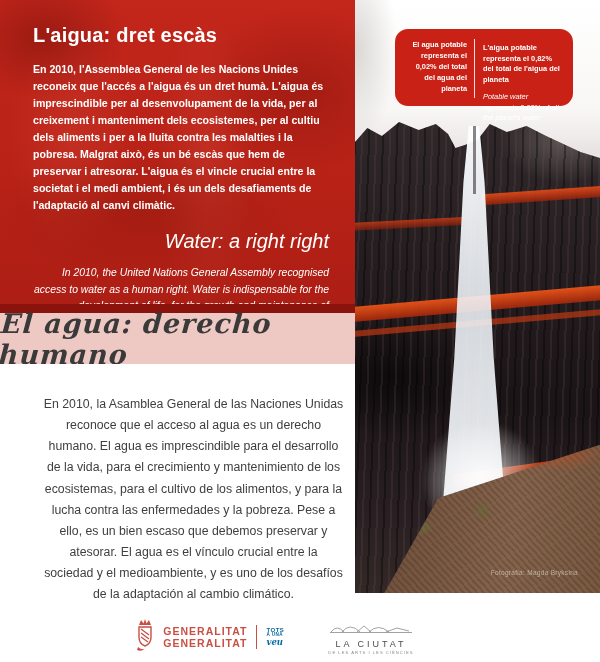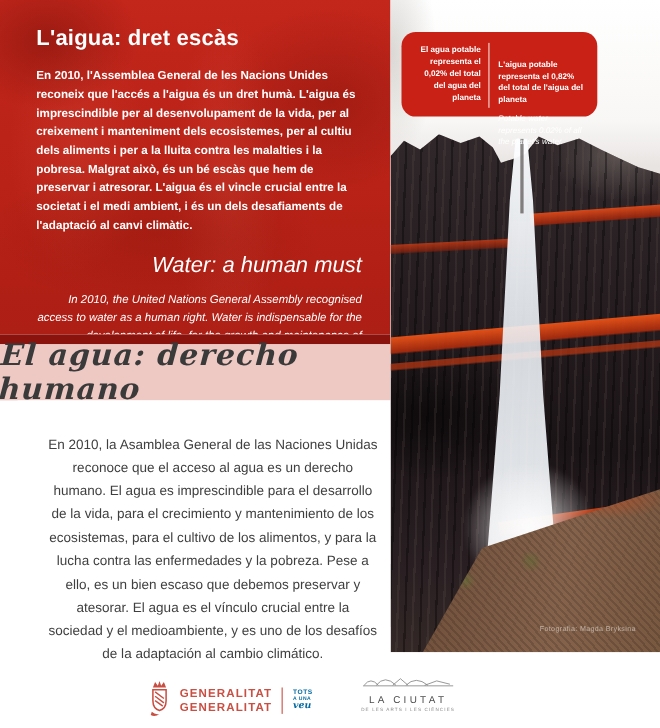--- a/index.html
+++ b/index.html
@@ -74,54 +74,54 @@
       radial-gradient(ellipse 80px 26px at 80% 76.5%, rgba(196,74,32,.55), transparent 70%),
       radial-gradient(circle 12px at 14% 94%, rgba(96,120,52,.6), transparent 100%),
       radial-gradient(circle 9px at 28% 89%, rgba(96,120,52,.5), transparent 100%),
       radial-gradient(circle 10px at 52% 86%, rgba(90,112,48,.45), transparent 100%),
       repeating-linear-gradient(48deg, rgba(0,0,0,.14) 0 2px, transparent 2px 5px),
       linear-gradient(100deg,#5e4231 0%,#73523d 38%,#85634b 72%,#78583f 100%);}
   .photo-credit{position:absolute;right:22px;top:569px;font-size:6.5px;color:#fff;
     opacity:.5;letter-spacing:.3px;}
 
   
-  .info-box{position:absolute;left:365px;top:29px;width:178px;height:77px;background:#ca2116;
+  .info-box{position:absolute;left:395px;top:29px;width:178px;height:77px;background:#ca2116;
     border-radius:13px;color:#fff;display:flex;align-items:stretch;
     padding:10px 9px 8px 10px;box-sizing:border-box;}
   .info-es{width:62px;font-size:7.4px;line-height:1.5;text-align:right;font-weight:bold;
     padding-right:7px;}
   .info-divider{width:1px;background:rgba(255,255,255,.85);}
   .info-right{flex:1;padding-left:8px;font-size:7.4px;line-height:1.45;text-align:left;}
-  .info-ca{margin:15px 0 6px 0;font-weight:bold;}
+  .info-ca{margin:4px 0 6px 0;font-weight:bold;}
   .info-en{margin:0;font-style:italic;font-weight:normal;}
 
   
   .footer{position:absolute;left:0;top:612px;width:548px;height:50px;
-    display:flex;justify-content:center;gap:44px;}
+    display:flex;align-items:center;justify-content:center;gap:44px;}
   .gva{display:flex;align-items:center;gap:7px;}
   .gva-text{color:#c94f43;font-weight:bold;font-size:10.5px;letter-spacing:1px;line-height:1.15;}
   .gva-sep{width:1px;height:24px;background:#c94f43;margin:0 2px;}
   .gva-tagline{color:#0369a1;line-height:1.05;text-align:left;}
   .gva-tag1{font-size:6px;font-weight:bold;letter-spacing:.5px;}
   .gva-tag2{font-size:4.6px;font-weight:bold;letter-spacing:.4px;}
   .gva-tag3{font-size:8.5px;font-family:"DejaVu Serif",serif;font-style:italic;font-weight:bold;}
   .ciutat{display:flex;flex-direction:column;align-items:center;gap:1px;}
   .ciutat-name{font-size:9px;letter-spacing:3px;color:#4c4c4c;font-weight:500;}
   .ciutat-sub{font-size:4.2px;letter-spacing:1px;color:#8a8a8a;}
 </style>
 </head>
 <body>
 
 <div class="poster">
 
   <section class="red-panel">
     <div class="red-panel-inner">
       <h1 class="cat-title">L'aigua: dret escàs</h1>
       <p class="cat-body">En 2010, l'Assemblea General de les Nacions Unides reconeix que l'accés a l'aigua és un dret humà. L'aigua és imprescindible per al desenvolupament de la vida, per al creixement i manteniment dels ecosistemes, per al cultiu dels aliments i per a la lluita contra les malalties i la pobresa. Malgrat això, és un bé escàs que hem de preservar i atresorar. L'aigua és el vincle crucial entre la societat i el medi ambient, i és un dels desafiaments de l'adaptació al canvi climàtic.</p>
-      <h2 class="en-title">Water: a human must</h2>
+      <h2 class="en-title">Water: a right right</h2>
       <p class="en-body">In 2010, the United Nations General Assembly recognised access to water as a human right. Water is indispensable for the development of life, for the growth and maintenance of ecosystems, for the production of food, and for the fight against disease and poverty. Nonetheless, it is a scarce good that we must conserve and save. Water is the crucial link between society and the environment, and it is one of the challenges of adapting to climate change.</p>
     </div>
   </section>
 
   <div class="dark-strip"></div>
 
   <div class="pink-band">
     <span class="script-title">El agua: derecho humano</span>
   </div>
 

